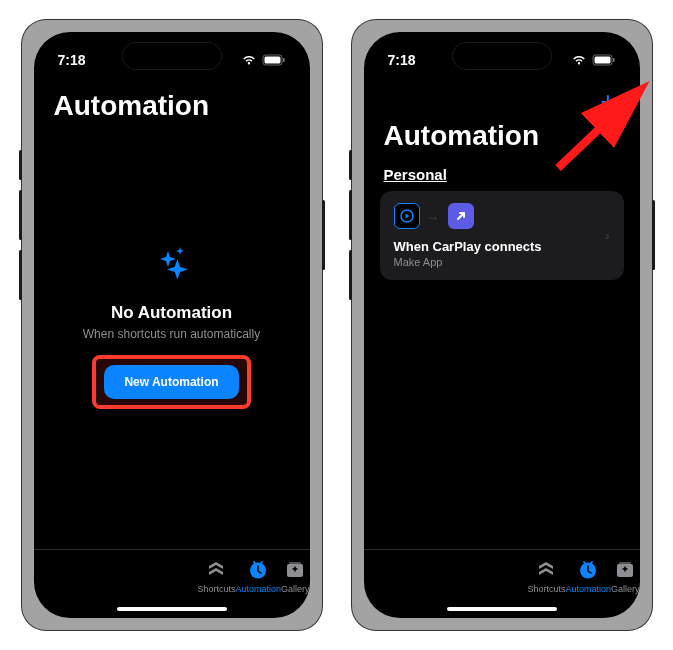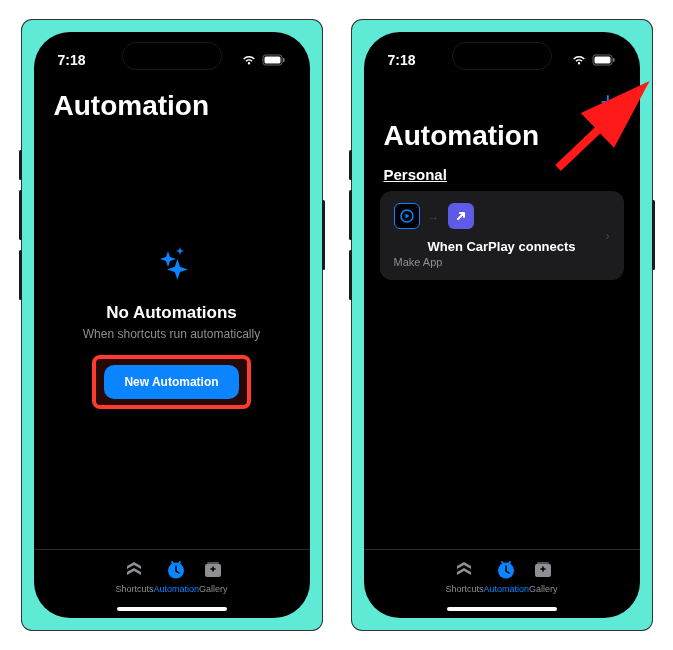--- a/index.html
+++ b/index.html
@@ -7,22 +7,22 @@
       background: #fff;
       font-family: -apple-system, BlinkMacSystemFont, 'Segoe UI', sans-serif;
       display: flex;
       gap: 30px;
       padding: 20px;
       justify-content: center;
     }
     .phone {
       width: 300px;
       height: 610px;
-      background: #5eead4;
-      border-radius: 10px;
+      background: #a3a3a3;
+      border-radius: 24px;
       padding: 12px;
       position: relative;
       box-shadow: 0 0 0 1px #333;
     }
     .phone::before, .phone::after {
       content: '';
       position: absolute;
       background: #1a1a1a;
       border-radius: 2px;
     }
@@ -138,26 +138,26 @@
       width: 26px;
       height: 26px;
       border-radius: 6px;
       display: flex;
       align-items: center;
       justify-content: center;
     }
     .icon-carplay { background: #000; border: 1px solid #0a84ff; }
     .icon-shortcut { background: #5e5ce6; }
     .arrow-between { color: #48484a; font-size: 12px; }
-    .card-title { color: #fff; font-size: 13px; font-weight: 600; text-align: center; }
+    .card-title { color: #fff; font-size: 13px; font-weight: 600; }
     .card-sub { color: #8e8e93; font-size: 11px; margin-top: 2px; }
     .card-chevron { position: absolute; right: 14px; top: 50%; transform: translateY(-50%); color: #48484a; font-size: 12px; }
     .tabbar {
       display: flex;
-      justify-content: center;
+      justify-content: flex-end;
       padding: 8px 0 24px;
       border-top: 0.5px solid #2c2c2e;
     }
     .tab {
       display: flex;
       flex-direction: column;
       align-items: center;
       gap: 2px;
       cursor: pointer;
       color: #8e8e93;
@@ -211,21 +211,21 @@
     </div>
     <h1 class="title">Automation</h1>
     <div class="content">
       <div class="empty-state">
         <div class="sparkle-icon">
           <svg width="44" height="44" viewBox="0 0 44 44">
               <path d="M18 8l2 6 6 2-6 2-2 6-2-6-6-2 6-2z M30 4l1 3 3 1-3 1-1 3-1-3-3-1 3-1z" fill="#0a84ff"></path>
               <path d="M18 36l-2-6-6-2 6-2 2-6 2 6 6 2-6 2z" fill="#0a84ff" transform="translate(4,-10) scale(1.3)"></path>
             </svg>
         </div>
-        <div class="empty-title">No Automations</div>
+        <div class="empty-title">No Automation</div>
         <div class="empty-sub">When shortcuts run automatically</div>
         <div class="highlight-box">
           <button class="primary-btn">New Automation</button>
         </div>
       </div>
     </div>
     <div class="tabbar">
       <div class="tab">
         <span class="tab-icon">
           <svg width="22" height="22" viewBox="0 0 22 22">

